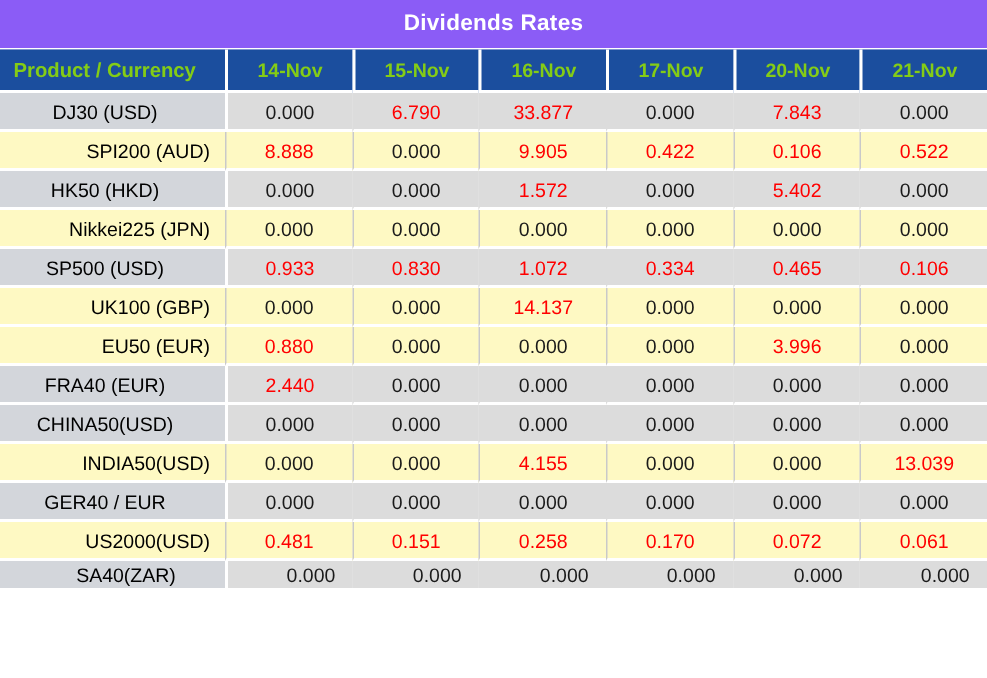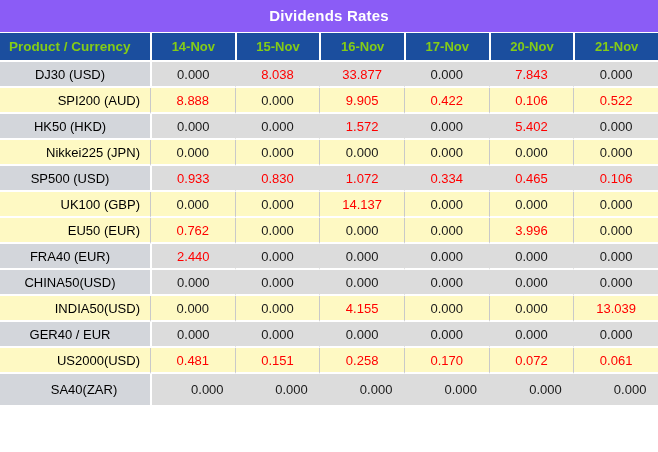--- a/index.html
+++ b/index.html
@@ -47,21 +47,21 @@
     font-size: 13.5px;
   }
   td {
     height: 24px;
     padding: 0;
     border-bottom: 2px solid #ffffff;
     font-size: 13px;
     color: #1a1a1a;
     vertical-align: middle;
   }
-  tr:last-child td { border-bottom: 0; height: 31px; padding-left: 28px; }
+  tr:last-child td { border-bottom: 0; height: 18px; padding-left: 28px; }
   td.label {
     text-align: right;
     padding-right: 10px;
     color: #000000;
   }
   td.val {
     text-align: center;
     border-left: 1px solid #c9c9c9;
   }
   tr.white td { background: #fef9c3; margin-left: 29px; }
@@ -94,21 +94,21 @@
         <th>16-Nov</th>
         <th>17-Nov</th>
         <th>20-Nov</th>
         <th>21-Nov</th>
       </tr>
     </thead>
     <tbody id="rows">
         <tr class="gray">
           <td class="label">DJ30 (USD)</td>
           <td class="val">0.000</td>
-          <td class="val red">8.038</td>
+          <td class="val red">6.790</td>
           <td class="val red">33.877</td>
           <td class="val">0.000</td>
           <td class="val red">7.843</td>
           <td class="val">0.000</td>
         </tr>
         <tr class="white">
           <td class="label">SPI200 (AUD)</td>
           <td class="val red">8.888</td>
           <td class="val">0.000</td>
           <td class="val red">9.905</td>
@@ -147,21 +147,21 @@
           <td class="label">UK100 (GBP)</td>
           <td class="val">0.000</td>
           <td class="val">0.000</td>
           <td class="val red">14.137</td>
           <td class="val">0.000</td>
           <td class="val">0.000</td>
           <td class="val">0.000</td>
         </tr>
         <tr class="white">
           <td class="label">EU50 (EUR)</td>
-          <td class="val red">0.762</td>
+          <td class="val red">0.880</td>
           <td class="val">0.000</td>
           <td class="val">0.000</td>
           <td class="val">0.000</td>
           <td class="val red">3.996</td>
           <td class="val">0.000</td>
         </tr>
         <tr class="gray">
           <td class="label">FRA40 (EUR)</td>
           <td class="val red">2.440</td>
           <td class="val">0.000</td>

